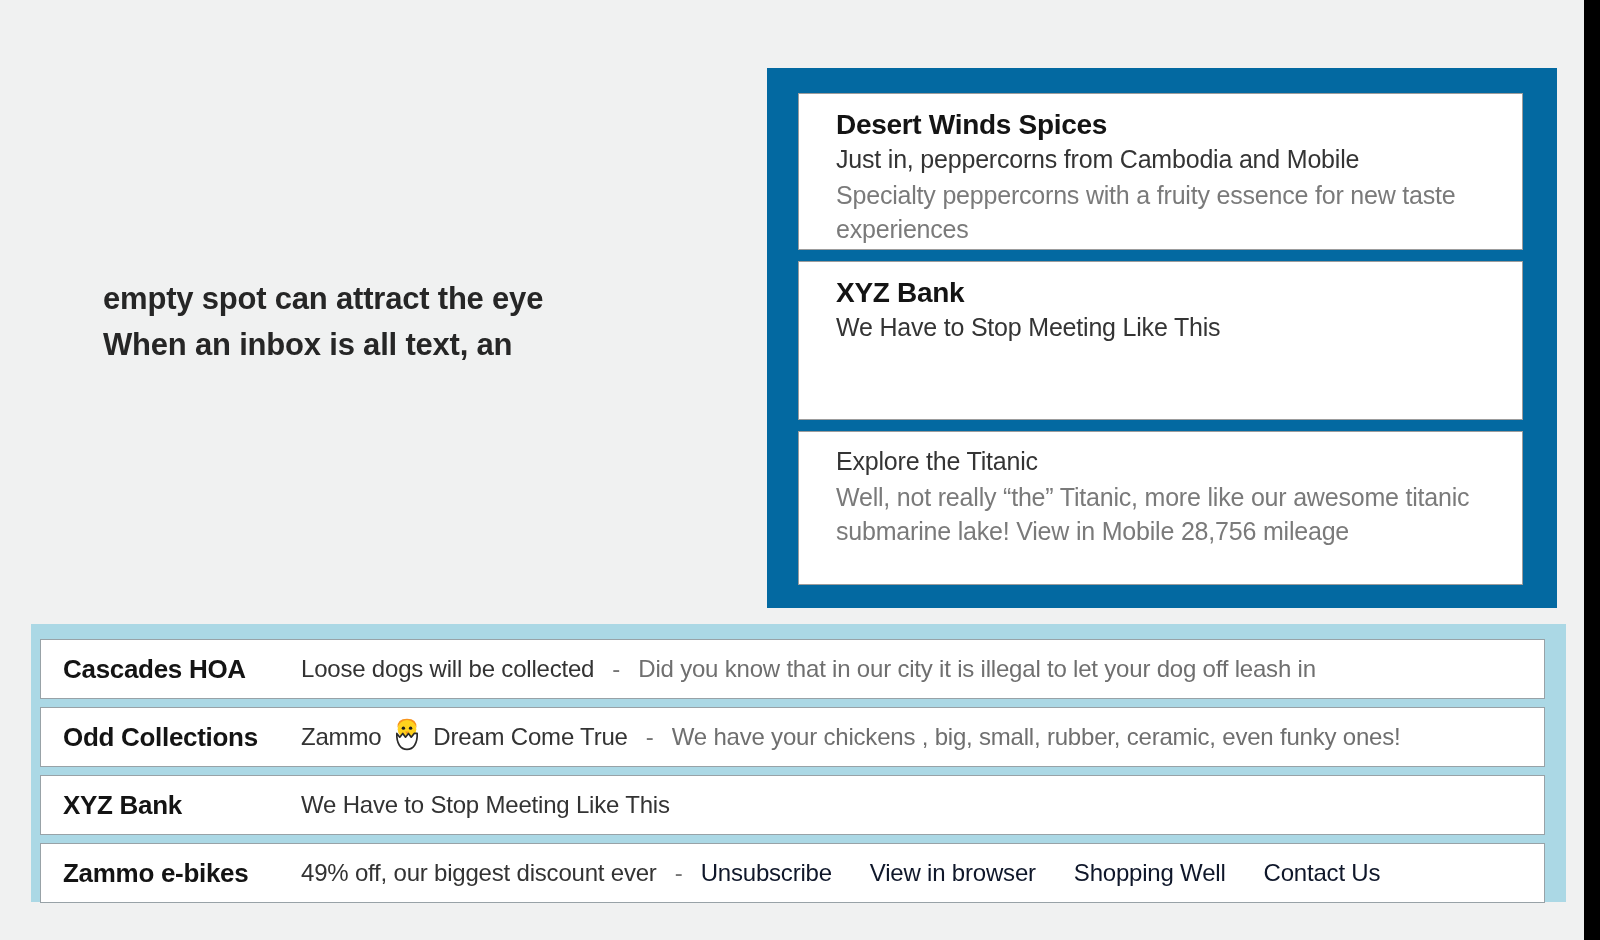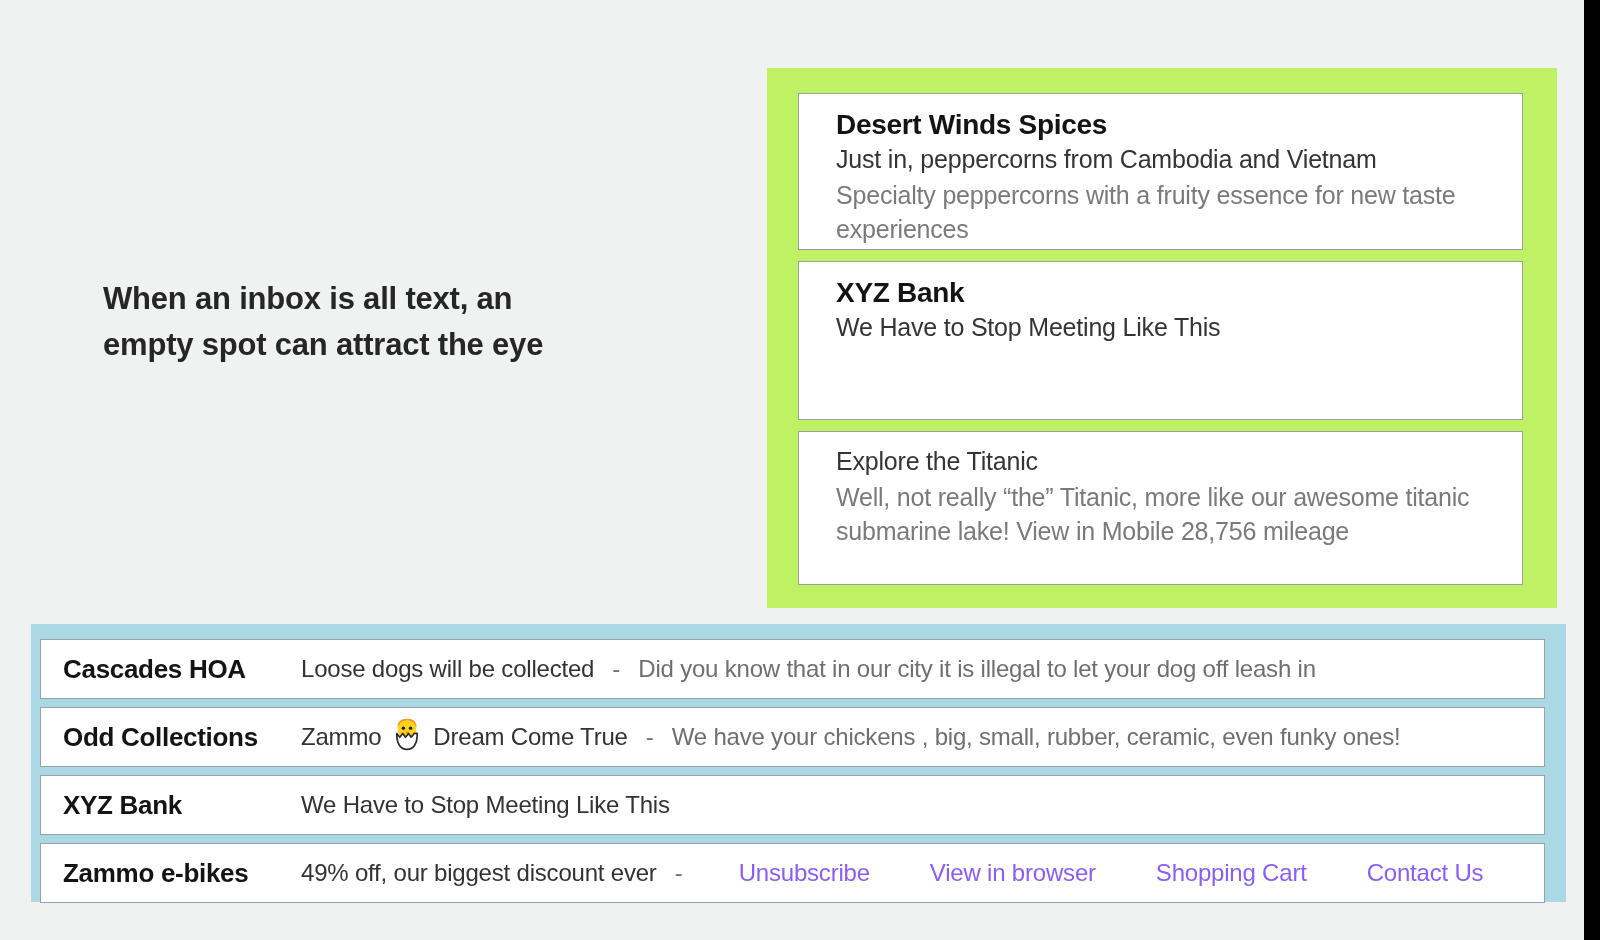--- a/index.html
+++ b/index.html
@@ -11,21 +11,21 @@
   .black-bar { position:absolute; right:0; top:0; width:16px; height:940px; background:#000; }
 
   .caption {
     position:absolute; left:103px; top:276px; width:620px;
     font-size:31px; font-weight:700; color:#262626;
     line-height:46px; letter-spacing:-0.2px;
   }
 
   .panel-top {
     position:absolute; left:767px; top:68px; width:790px; height:540px;
-    background:#bef264; padding:25px 34px 0 31px; box-sizing:border-box;
+    background:#0369a1; padding:25px 34px 0 31px; box-sizing:border-box;
   }
   .card {
     background:#ffffff; border:1px solid #9c9c9c; box-sizing:border-box;
     height:157px; padding:13px 28px 0 37px; overflow:hidden; margin-bottom:11px;
   }
   .card.h2 { height:159px; }
   .card.h3 { height:154px; margin-bottom:0; }
   .card-sender { font-size:28px; font-weight:700; color:#141414; line-height:36px; letter-spacing:-0.3px; }
   .card-subject { font-size:25px; color:#343434; line-height:33px; letter-spacing:-0.2px; }
   .card-preview { font-size:25px; color:#7a7a7a; line-height:34px; letter-spacing:-0.2px; margin-top:2px; }
@@ -36,38 +36,38 @@
   }
   .row {
     background:#ffffff; border:1px solid #98a2a7; box-sizing:border-box;
     height:60px; margin-bottom:8px; display:flex; align-items:center;
     white-space:nowrap; overflow:hidden;
   }
   .row-sender { flex:0 0 auto; width:238px; margin-left:22px; font-size:26px; font-weight:700; color:#141414; letter-spacing:-0.3px; }
   .row-subject { flex:0 0 auto; font-size:24px; color:#333333; letter-spacing:-0.2px; display:flex; align-items:center; }
   .row-sep { flex:0 0 auto; font-size:24px; color:#757575; margin:0 18px; }
   .row-preview { font-size:24px; color:#6f6f6f; letter-spacing:-0.2px; }
-  .row-links { display:flex; gap:60px; font-size:24px; color:#8b5cf6; letter-spacing:-0.2px;margin-left:38px; }
+  .row-links { display:flex; gap:38px; font-size:24px; color:#0f172a; letter-spacing:-0.2px; }
   .chick-wrap { display:inline-flex; margin:0 9px; position:relative; top:-3px; }
 </style>
 </head>
 <body>
 
 <div class="page">
 
   <div class="caption">
+    <div>empty spot can attract the eye</div>
     <div>When an inbox is all text, an</div>
-    <div>empty spot can attract the eye</div>
   </div>
 
   <div class="panel-top">
 
     <div class="card">
       <div class="card-sender">Desert Winds Spices</div>
-      <div class="card-subject">Just in, peppercorns from Cambodia and Vietnam</div>
+      <div class="card-subject">Just in, peppercorns from Cambodia and Mobile</div>
       <div class="card-preview">Specialty peppercorns with a fruity essence for new taste experiences</div>
     </div>
 
     <div class="card h2">
       <div class="card-sender">XYZ Bank</div>
       <div class="card-subject">We Have to Stop Meeting Like This</div>
       <div class="card-preview"></div>
     </div>
 
     <div class="card h3">
@@ -111,21 +111,21 @@
       <div class="row-subject">We Have to Stop Meeting Like This</div>
     </div>
 
     <div class="row">
       <div class="row-sender">Zammo e-bikes</div>
       <div class="row-subject">49% off, our biggest discount ever</div>
       <div class="row-sep">-</div>
       <div class="row-links">
         <span>Unsubscribe</span>
         <span>View in browser</span>
-        <span>Shopping Cart</span>
+        <span>Shopping Well</span>
         <span>Contact Us</span>
       </div>
     </div>
 
   </div>
 
   <div class="black-bar"></div>
 
 </div>
 

